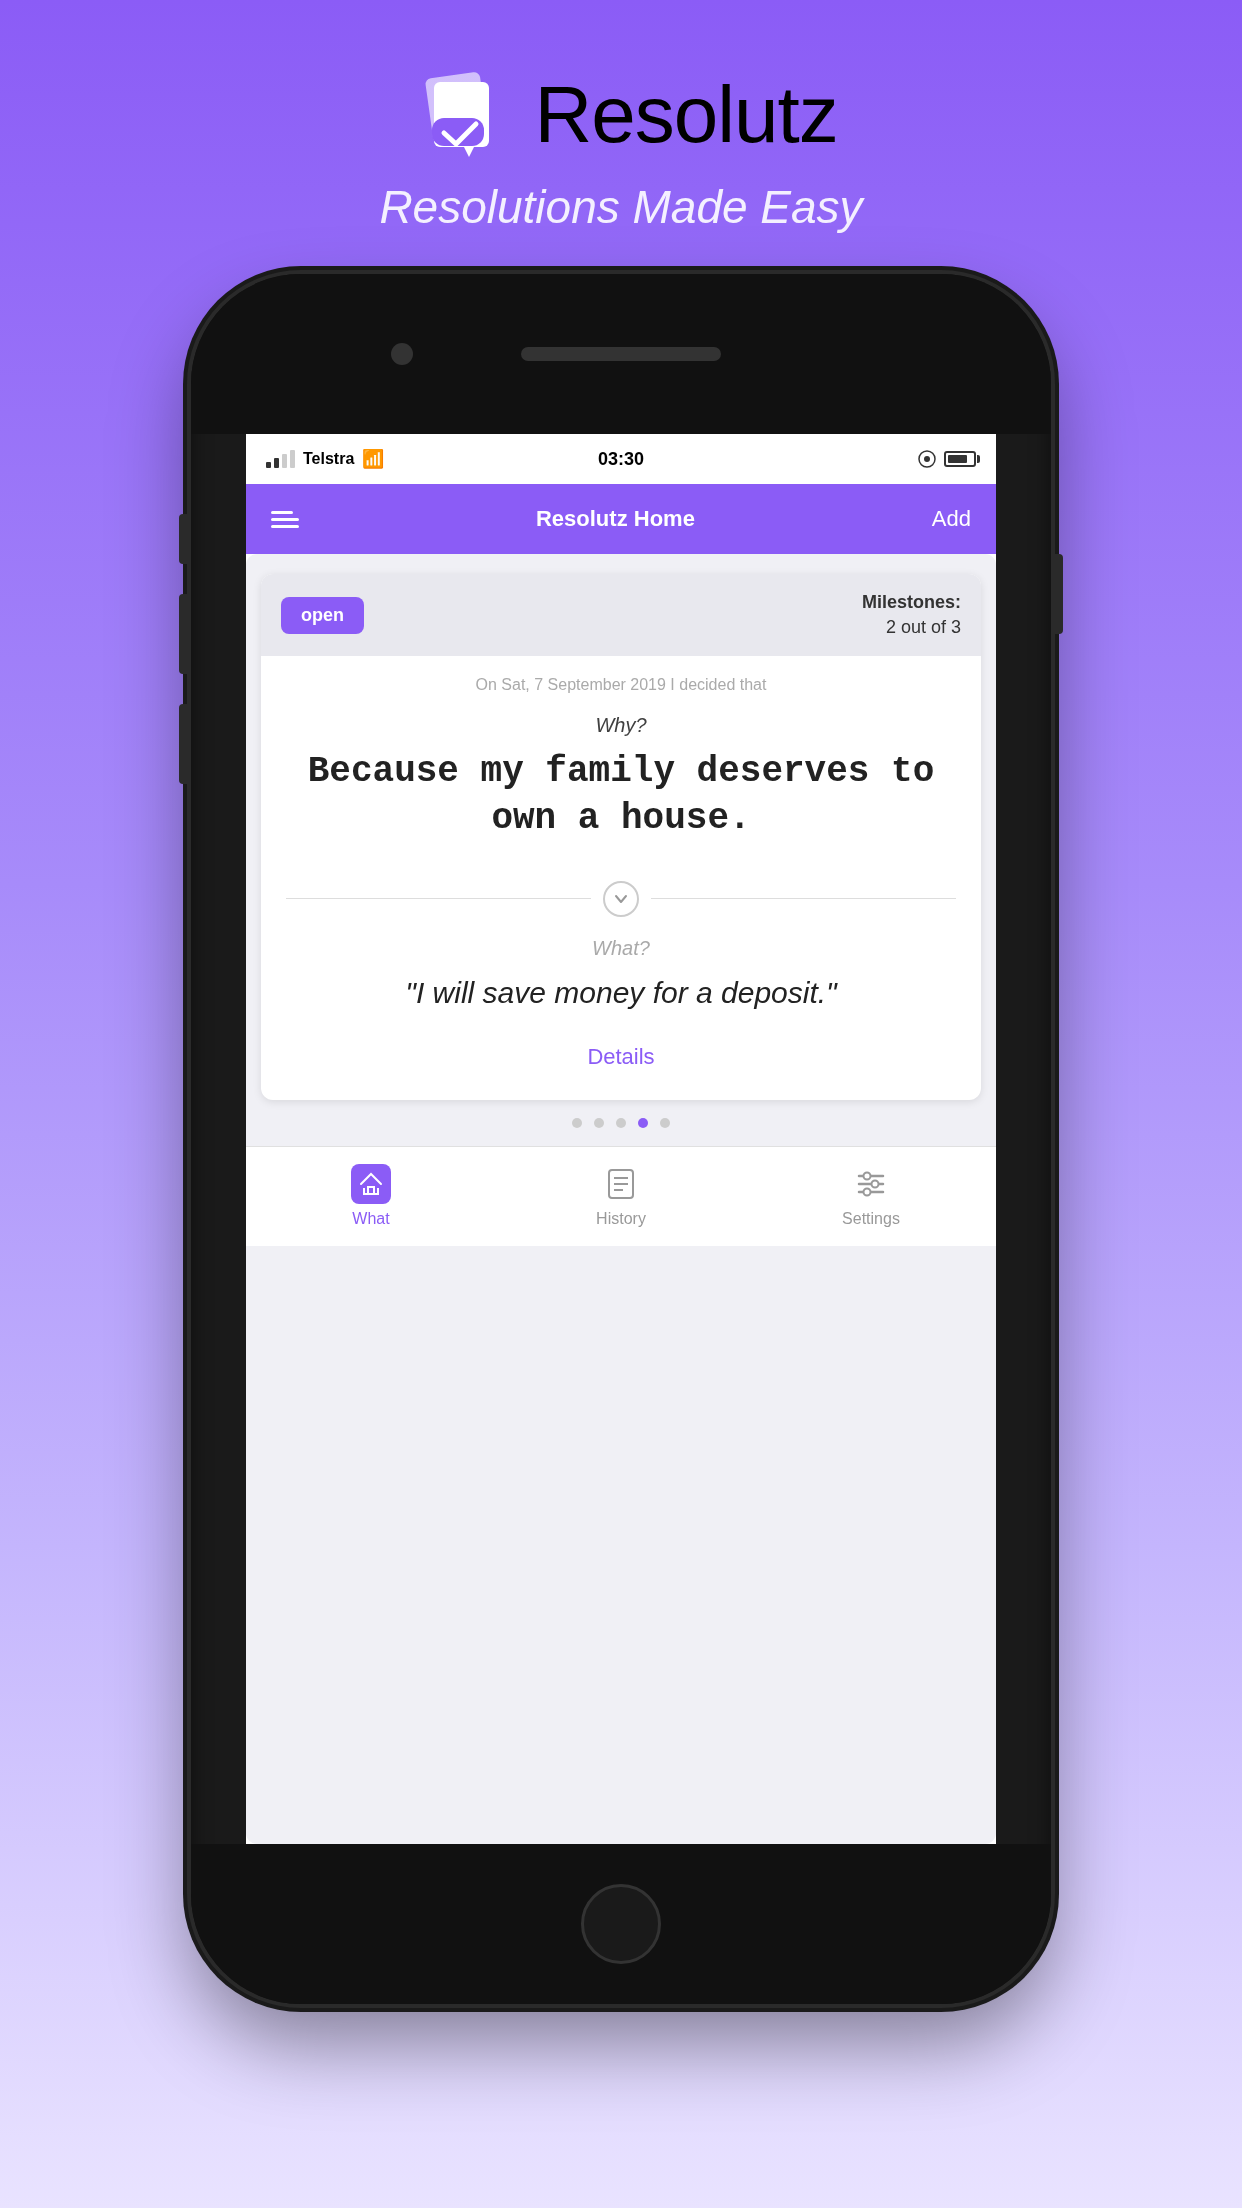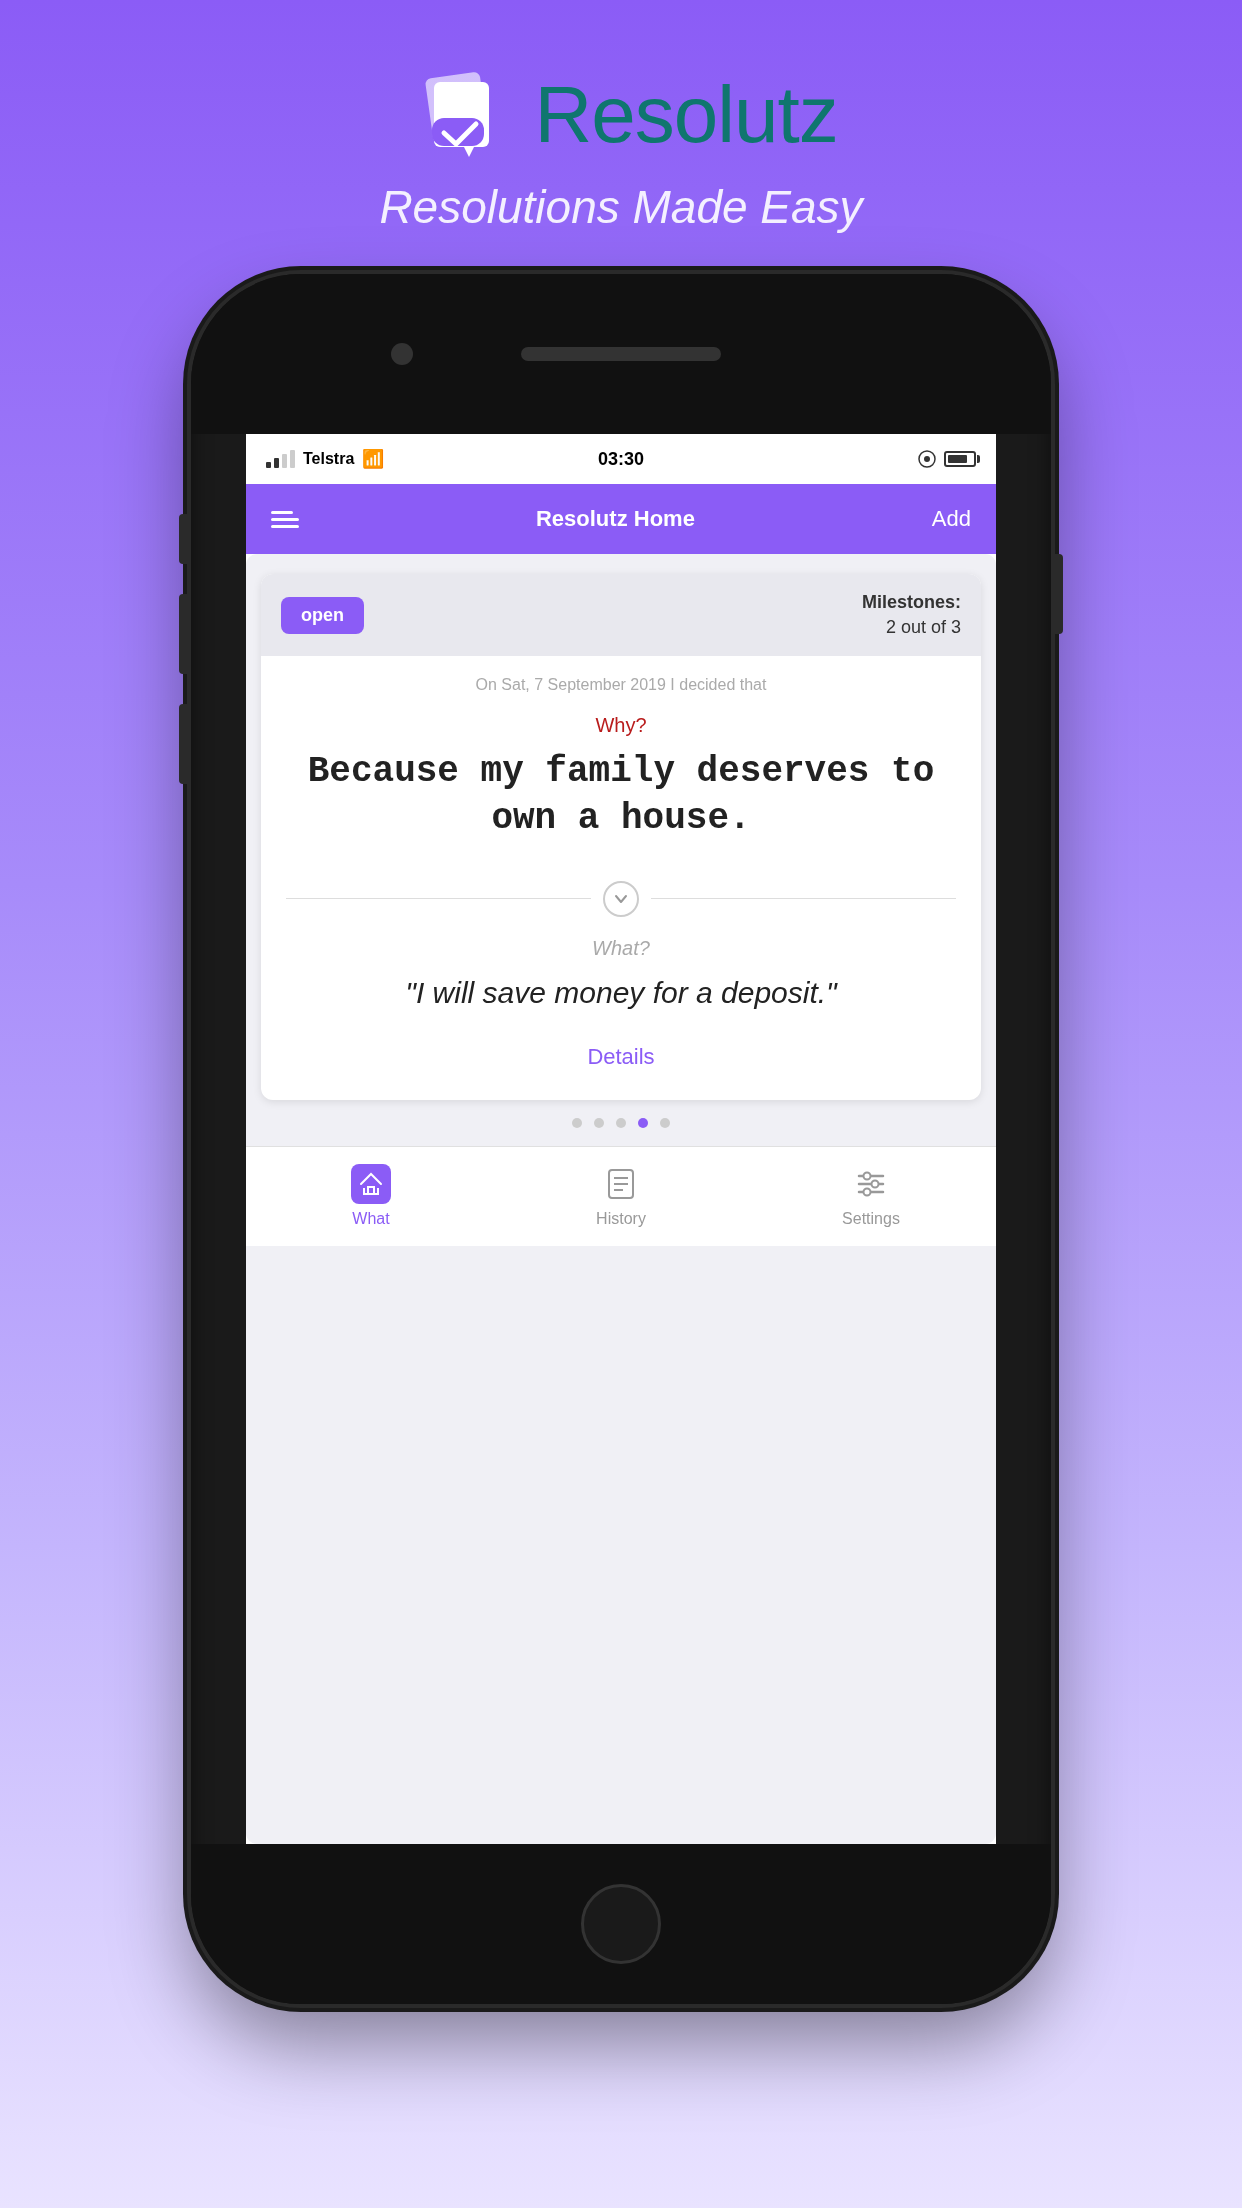--- a/index.html
+++ b/index.html
@@ -30,21 +30,21 @@
       align-items: center;
       gap: 20px;
     }
 
     .app-logo {
       width: 110px;
       height: 110px;
     }
 
     .app-name {
-      color: #0f766e;
+      color: #000000;
       font-size: 80px;
       font-weight: 300;
       letter-spacing: -1px;
     }
 
     .app-tagline {
       color: rgba(255,255,255,0.9);
       font-size: 46px;
       font-style: italic;
       font-weight: 300;
@@ -277,21 +277,22 @@
 
     .decided-text {
       text-align: center;
       color: #aaa;
       font-size: 16px;
       margin-bottom: 20px;
     }
 
     .why-label {
       text-align: center;
-      color: #b91c1c;
+      color: #404040;
+      font-style: italic;
       font-size: 20px;
       margin-bottom: 12px;
     }
 
     .why-text {
       text-align: center;
       font-size: 36px;
       font-weight: 600;
       color: #222;
       line-height: 1.3;

